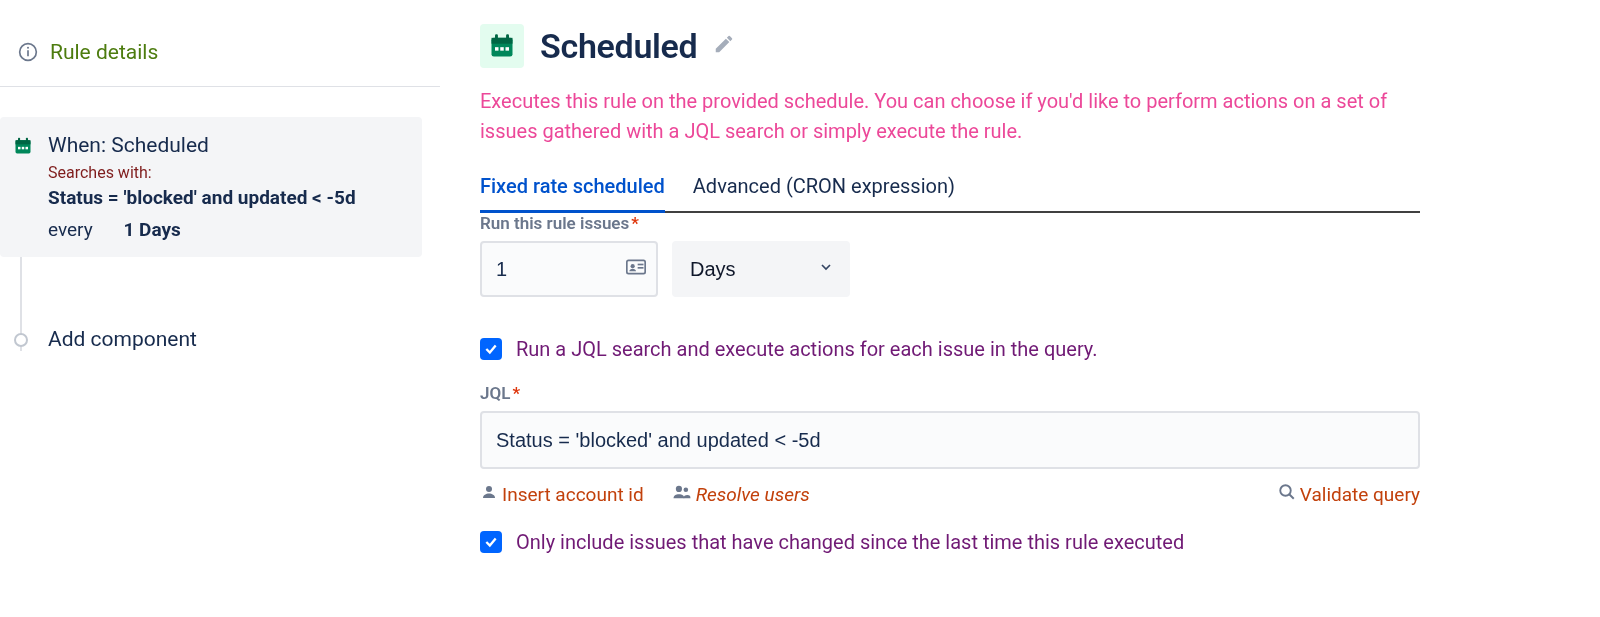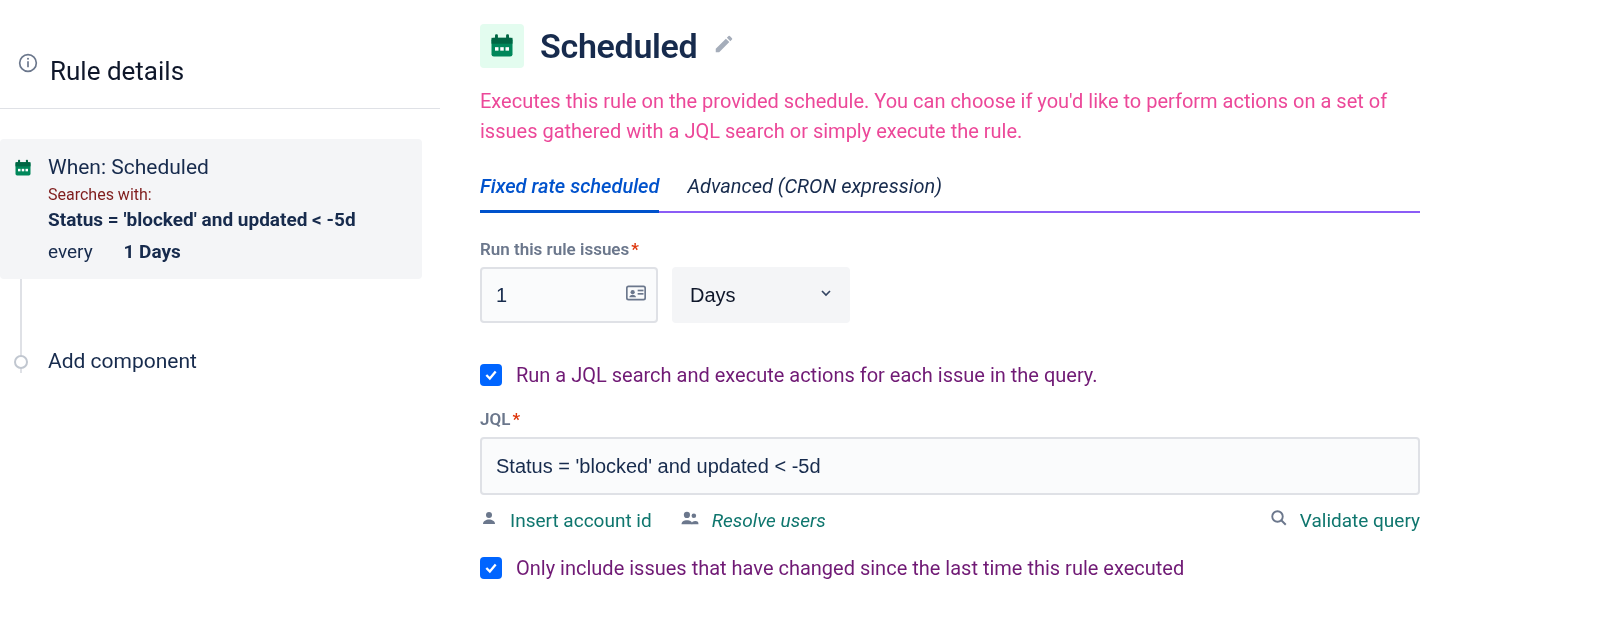--- a/index.html
+++ b/index.html
@@ -3,21 +3,21 @@
 <meta charset="utf-8">
 <style>
   * { box-sizing: border-box; margin: 0; padding: 0; }
   html, body { width: 1600px; height: 617px; font-family: -apple-system, BlinkMacSystemFont, "Segoe UI", Roboto, sans-serif; color: #172B4D; background: #fff; overflow: hidden; }
   .app { display: flex; width: 100%; height: 100%; }
 
   
   .sidebar { width: 440px; flex: 0 0 440px; padding-top: 40px; }
   .rule-details-row { display: flex; align-items: center; padding: 0 0 22px 14px; }
   .rule-details-row .icon-wrap { width: 28px; display: flex; justify-content: center; }
-  .rule-details-label { font-size: 26px; color: #0f172a; padding-left: 8px; margin-top: 16px; }
+  .rule-details-label { font-size: 21px; color: #4d7c0f; padding-left: 8px; }
   .sidebar-divider { border-bottom: 1px solid #DFE1E6; }
 
   .timeline { position: relative; margin-top: 30px; }
   .timeline-line { position: absolute; left: 20px; top: 30px; bottom: 0; width: 2px; background: #DFE1E6; }
 
   .trigger-card { position: relative; background: #F4F5F7; border-radius: 4px; padding: 16px 18px 16px 48px; margin: 0 18px 0 0; }
   .trigger-icon { position: absolute; left: 12px; top: 18px; width: 22px; height: 22px; display:flex; align-items:center; justify-content:center; }
   .trigger-title { font-size: 21px; color: #172B4D; margin-bottom: 6px; }
   .trigger-sub { font-size: 16px; color: #7f1d1d; margin-bottom: 2px; }
   .trigger-jql { font-size: 19px; font-weight: 700; color: #172B4D; line-height: 1.45; margin-bottom: 6px; }
@@ -30,21 +30,21 @@
 
   
   .main { flex: 1; padding: 24px 56px 0 40px; }
   .heading-row { display: flex; align-items: center; gap: 16px; margin-bottom: 18px; }
   .heading-icon-box { width: 44px; height: 44px; border-radius: 4px; background: #E3FCEF; display: flex; align-items: center; justify-content: center; }
   .heading-title { font-size: 34px; font-weight: 600; color: #172B4D; letter-spacing: -0.3px; }
   .pencil { color: #A5ADBA; cursor: pointer; }
 
   .description { font-size: 20px; color: #ec4899; line-height: 1.5; max-width: 940px; margin-bottom: 28px; }
 
-  .tabs { display: flex; gap: 28px; border-bottom: 2px solid #8b5cf6; margin-bottom: 26px; max-width: 940px; font-style: italic; }
+  .tabs { display: flex; gap: 28px; border-bottom: 2px solid #404040; max-width: 940px; }
   .tab { font-size: 20px; padding: 0 0 12px 0; color: #172B4D; cursor: pointer; border-bottom: 3px solid transparent; margin-bottom: -2px; }
   .tab.active { color: #0052CC; font-weight: 500; border-bottom-color: #0052CC; }
 
   .field-label { font-size: 17px; color: #6B778C; font-weight: 600; margin-bottom: 8px; }
   .required { color: #DE350B; margin-left: 2px; }
 
   .interval-row { display: flex; gap: 14px; margin-bottom: 40px; }
   .num-input-wrap { position: relative; width: 178px; }
   .num-input { width: 100%; height: 56px; border: 2px solid #DFE1E6; border-radius: 4px; background: #FAFBFC; font-size: 20px; padding: 0 42px 0 14px; color: #172B4D; }
   .id-icon { position: absolute; right: 12px; top: 50%; transform: translateY(-50%); color: #6B778C; }
@@ -52,21 +52,21 @@
   .select-btn { width: 100%; height: 56px; border: none; border-radius: 4px; background: #F4F5F7; font-size: 20px; padding: 0 42px 0 18px; color: #0f172a; text-align: left; cursor: pointer; }
   .chevron { position: absolute; right: 16px; top: 50%; transform: translateY(-50%); color: #344563; }
 
   .check-row { display: flex; align-items: center; gap: 14px; margin-bottom: 22px; }
   .checkbox { width: 22px; height: 22px; border-radius: 4px; background: #0065FF; display: flex; align-items: center; justify-content: center; cursor: pointer; flex-shrink: 0; }
   .check-label { font-size: 20px; color: #701a75; }
 
   .jql-input { width: 100%; max-width: 940px; height: 58px; border: 2px solid #DFE1E6; border-radius: 4px; background: #FAFBFC; font-size: 20px; padding: 0 14px; color: #172B4D; margin-bottom: 14px; }
 
   .jql-actions { display: flex; align-items: center; max-width: 940px; margin-bottom: 24px; }
-  .link-btn { display: inline-flex; align-items: center; gap: 12px; color: #0f766e; font-size: 19px; cursor: pointer; }
+  .link-btn { display: inline-flex; align-items: center; gap: 4px; color: #c2410c; font-size: 19px; cursor: pointer; }
   .link-btn .link-icon { color: #6B778C; }
   .link-btn + .link-btn { margin-left: 28px; font-style: italic; }
   .spacer { flex: 1; }
 
 </style>
 </head>
 <body>
 
 <div class="app">
 

